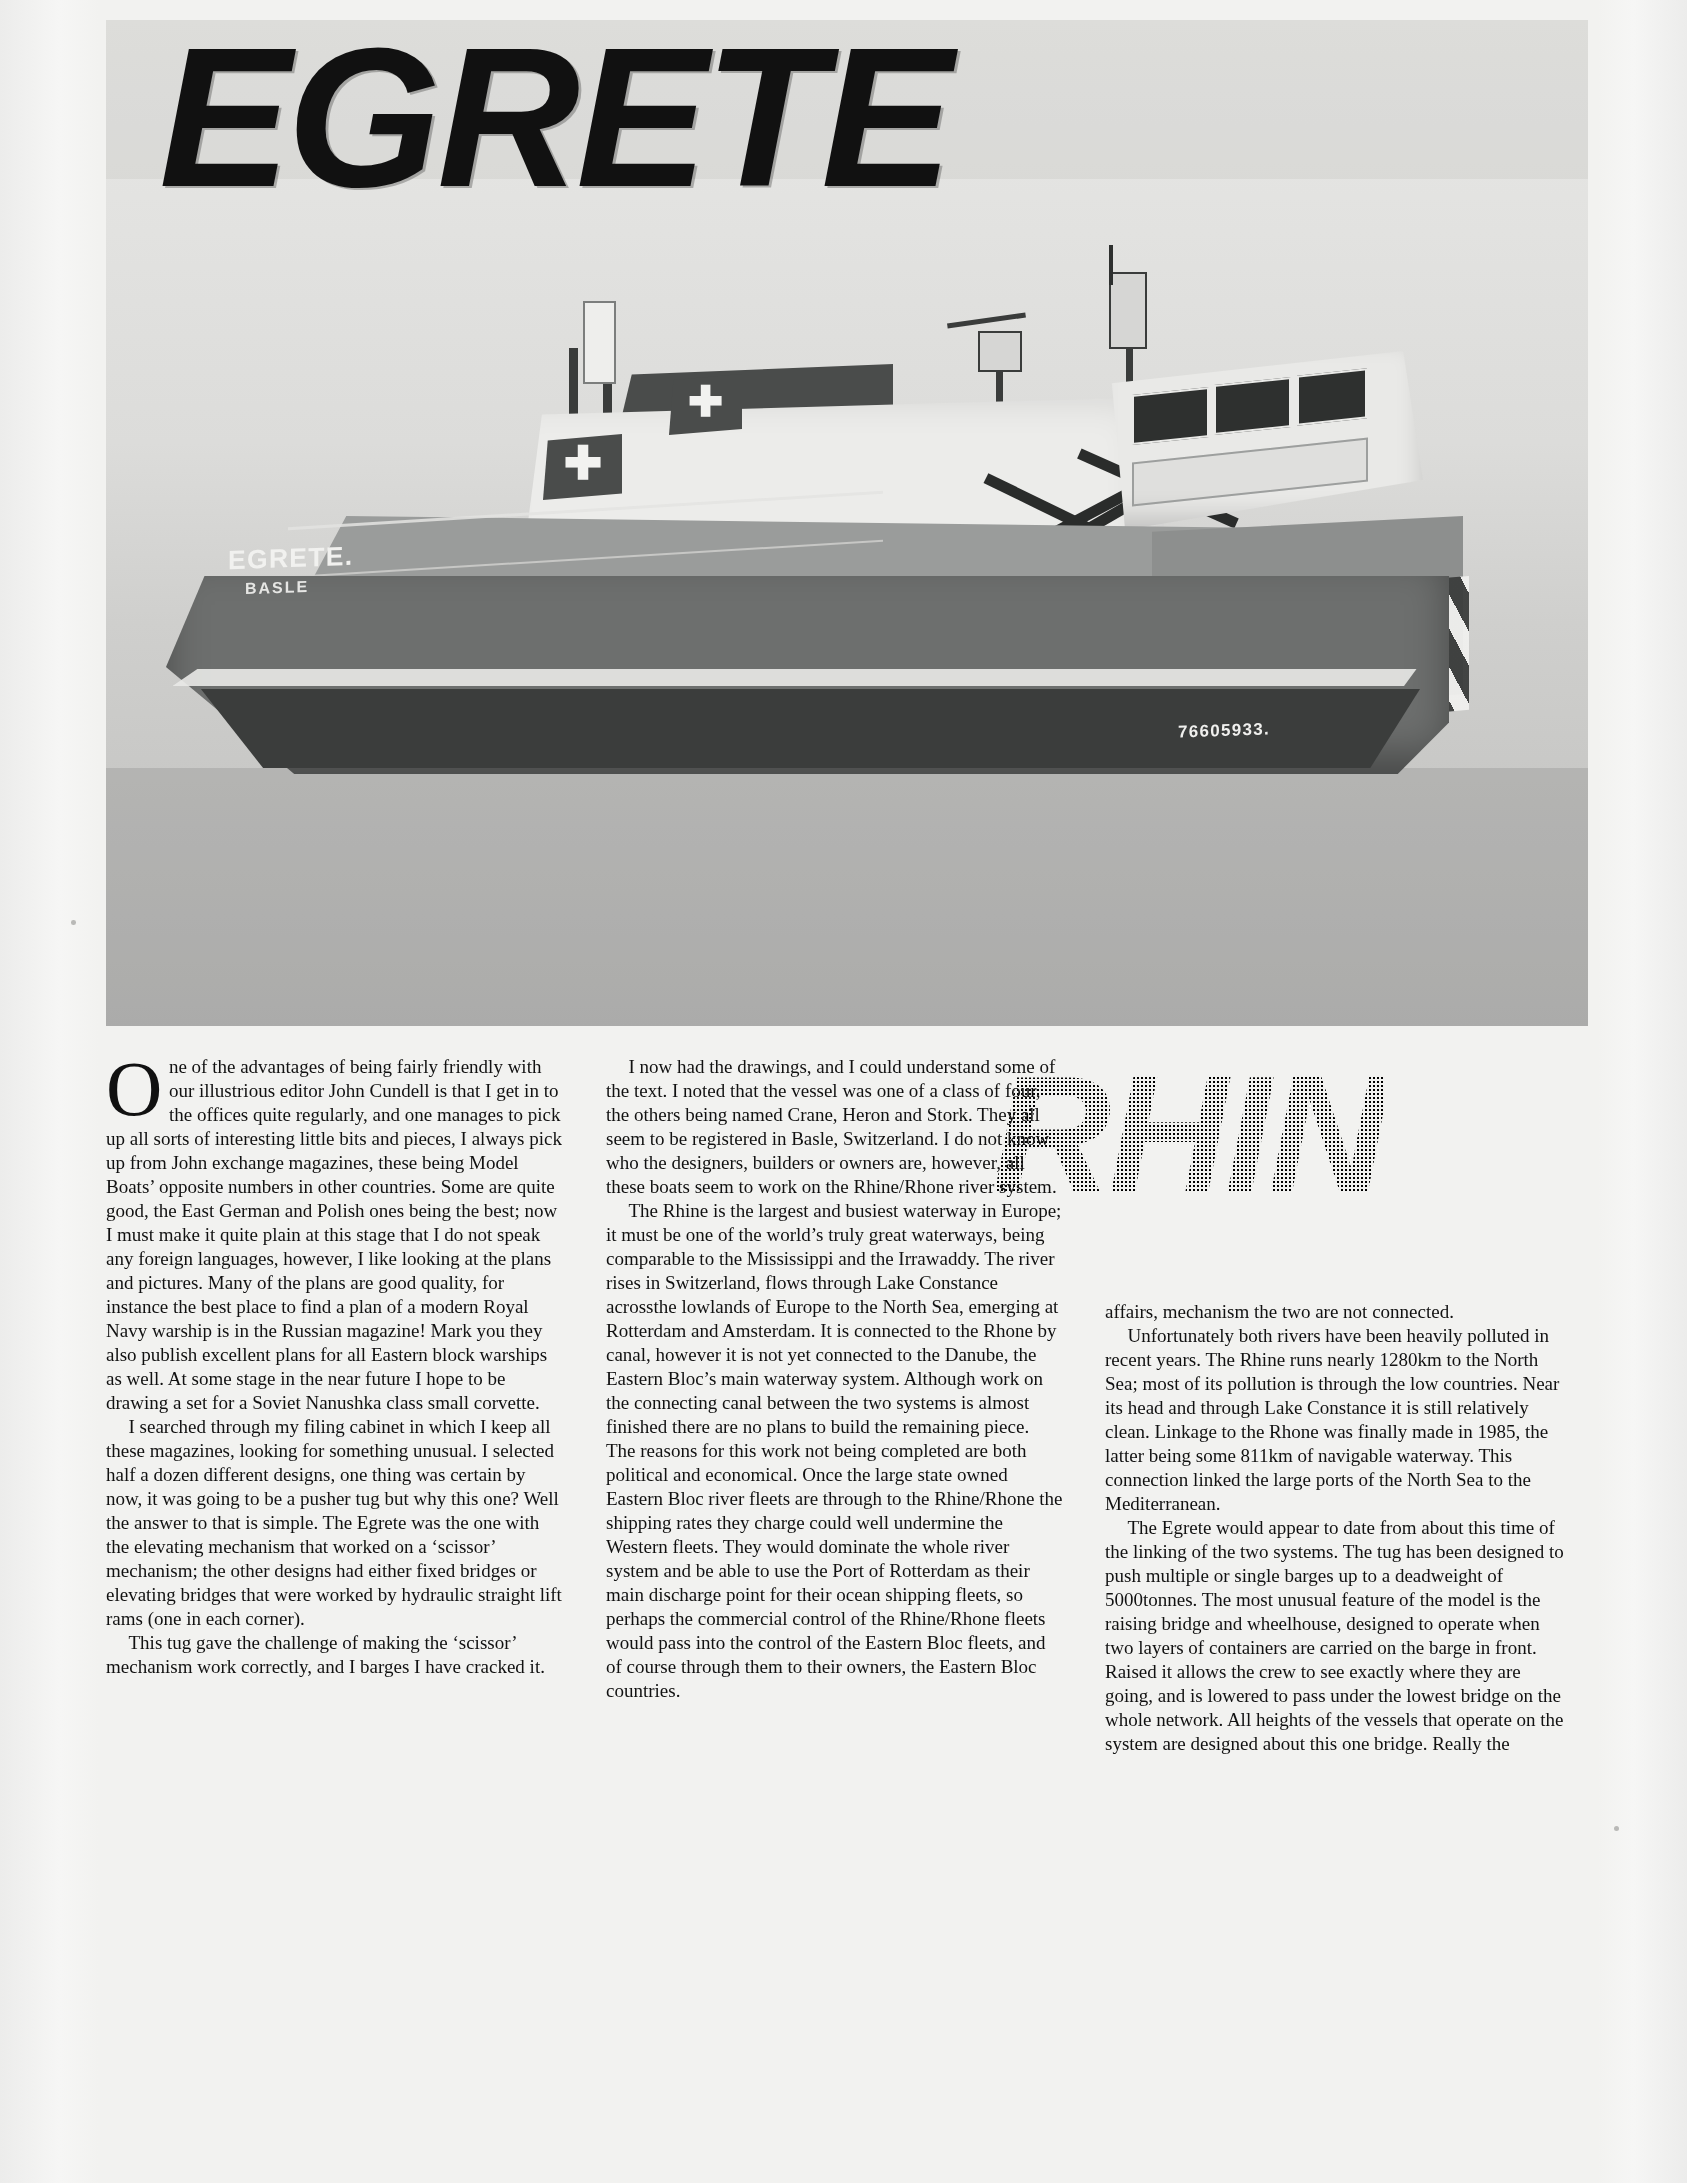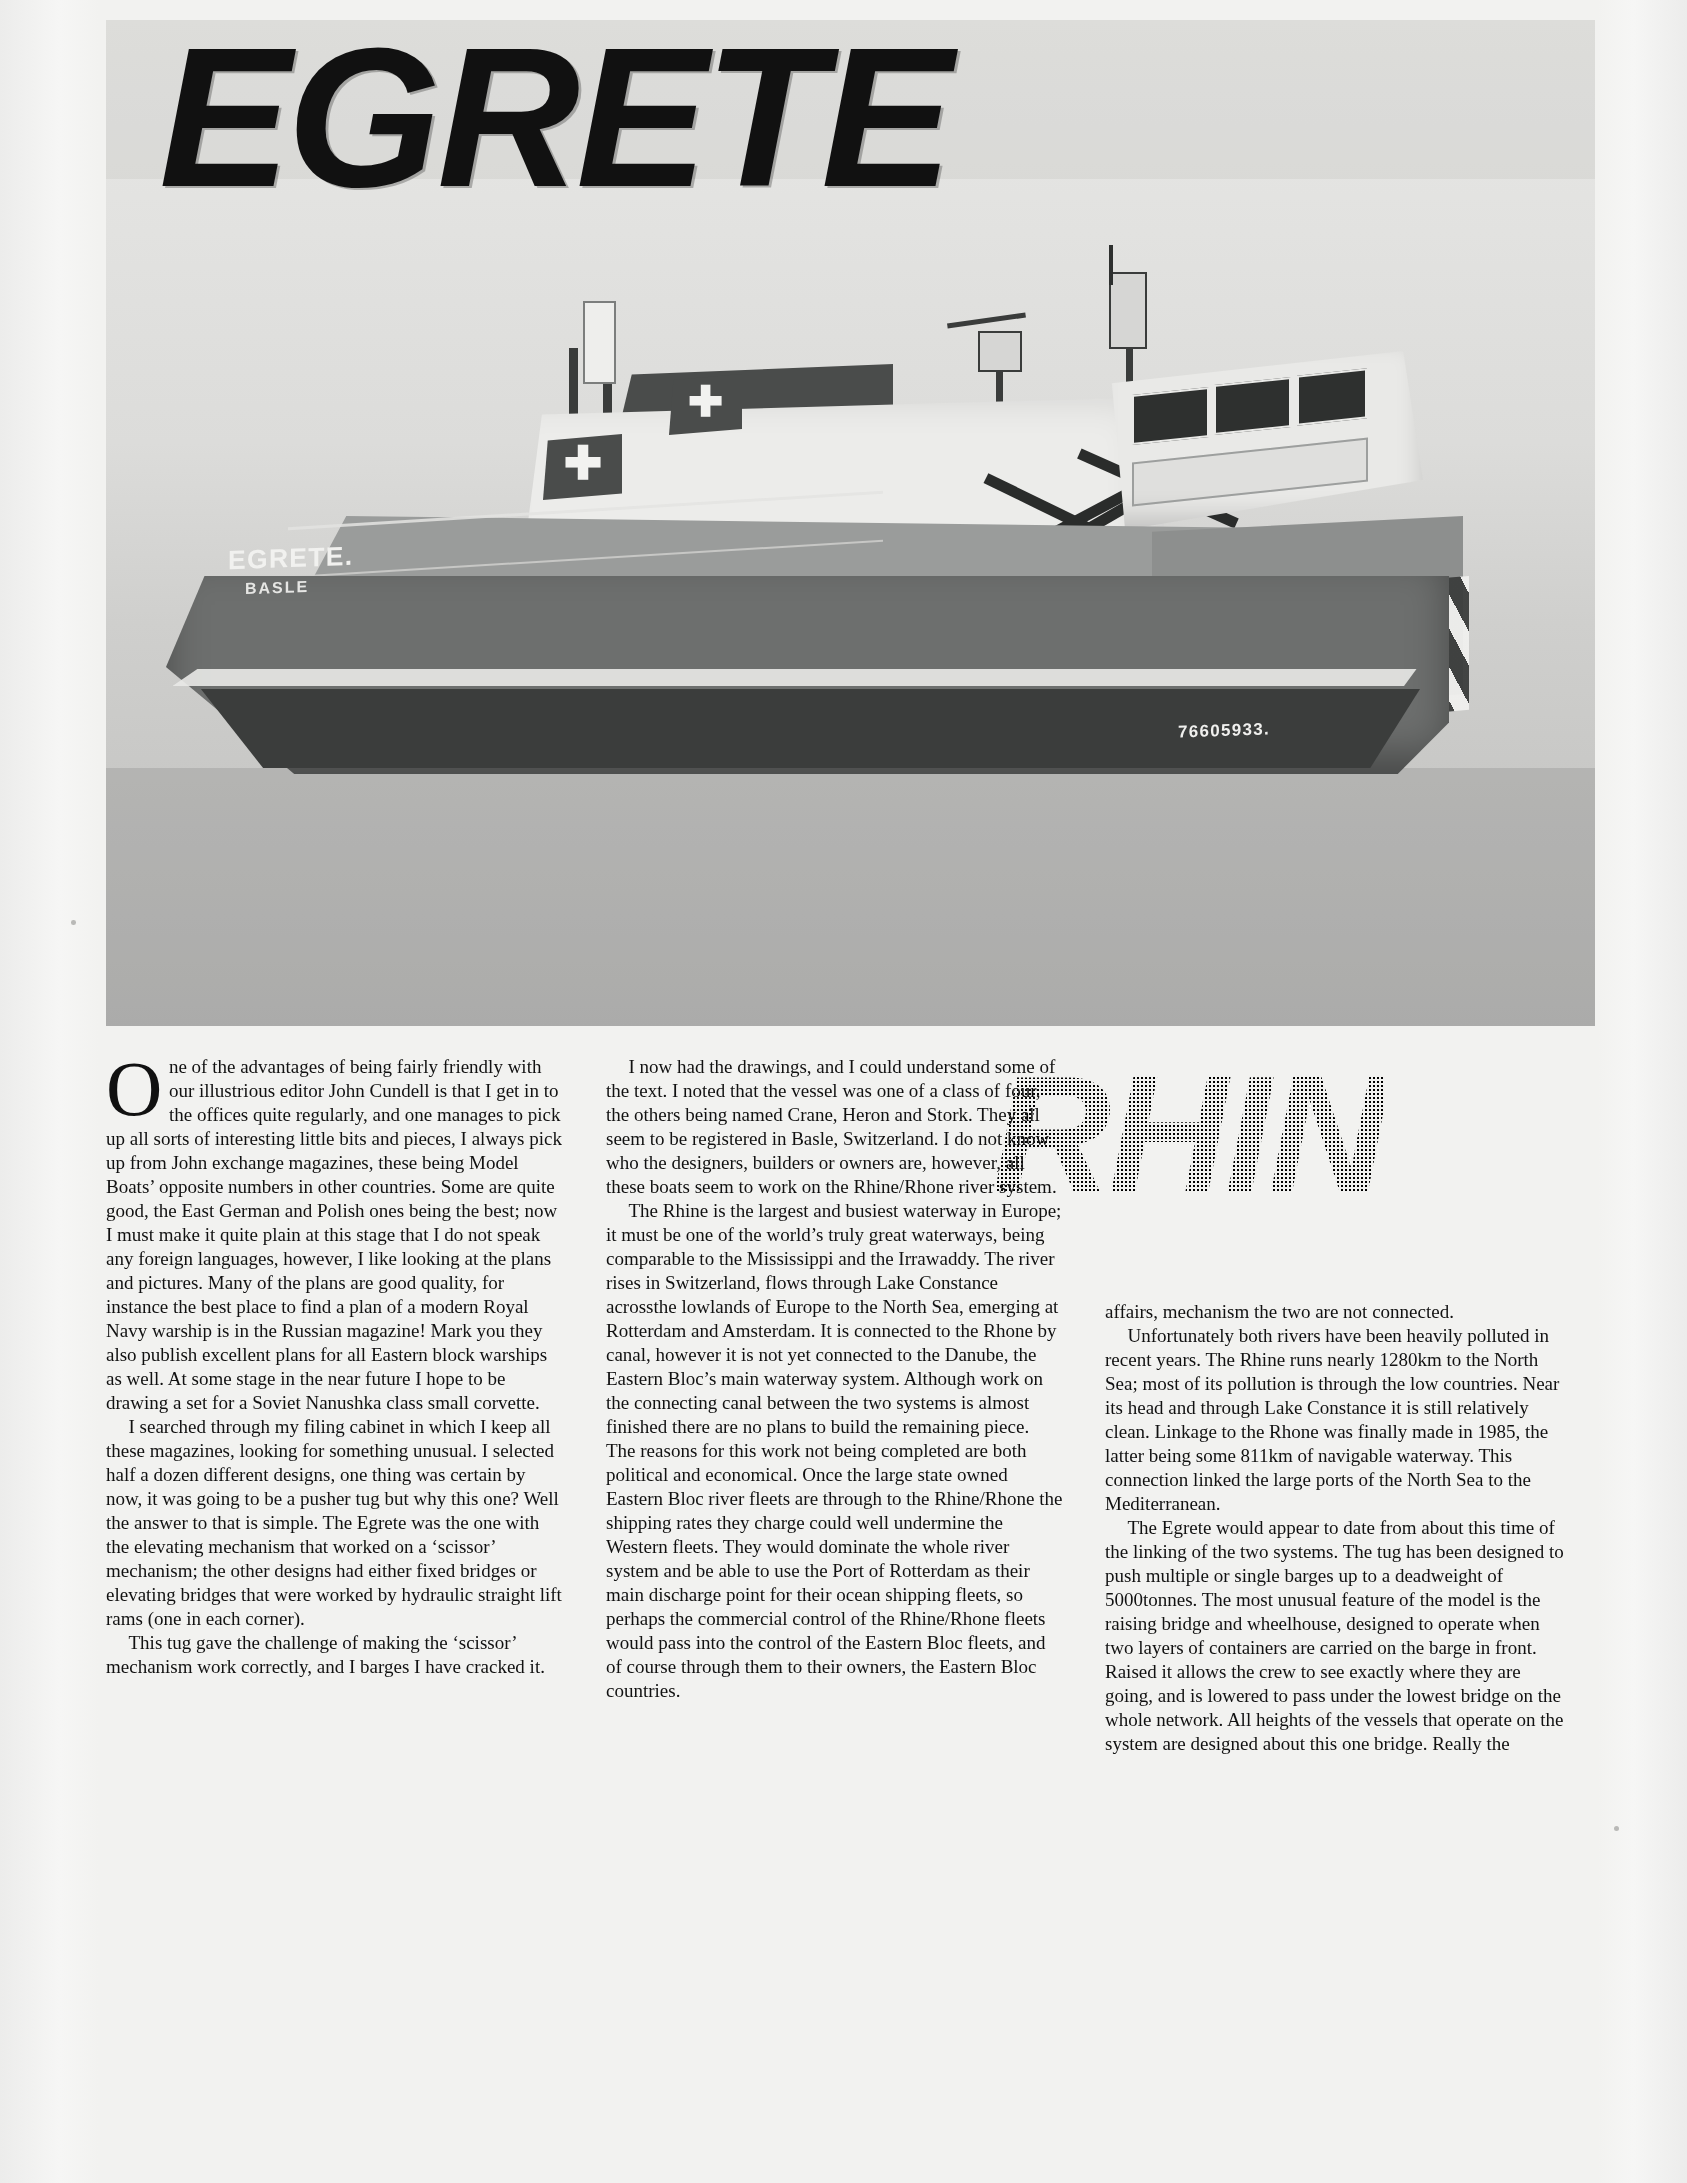--- a/index.html
+++ b/index.html
@@ -24,21 +24,20 @@
   }
   
   .photo-block {
     position: absolute;
     left: 106px;
     top: 20px;
     width: 1482px;
     height: 1006px;
     background: #d9d9d7;
     overflow: hidden;
-    padding-left: 7px;
   }
   .photo-inner {
     position: absolute;
     left: 0; top: 0;
     width: 100%; height: 100%;
     background:
       linear-gradient(180deg, #e8e8e6 0%, #dcdcda 42%, #cfcfcd 60%, #bdbdbb 100%);
   }
   
   .backdrop-band {

